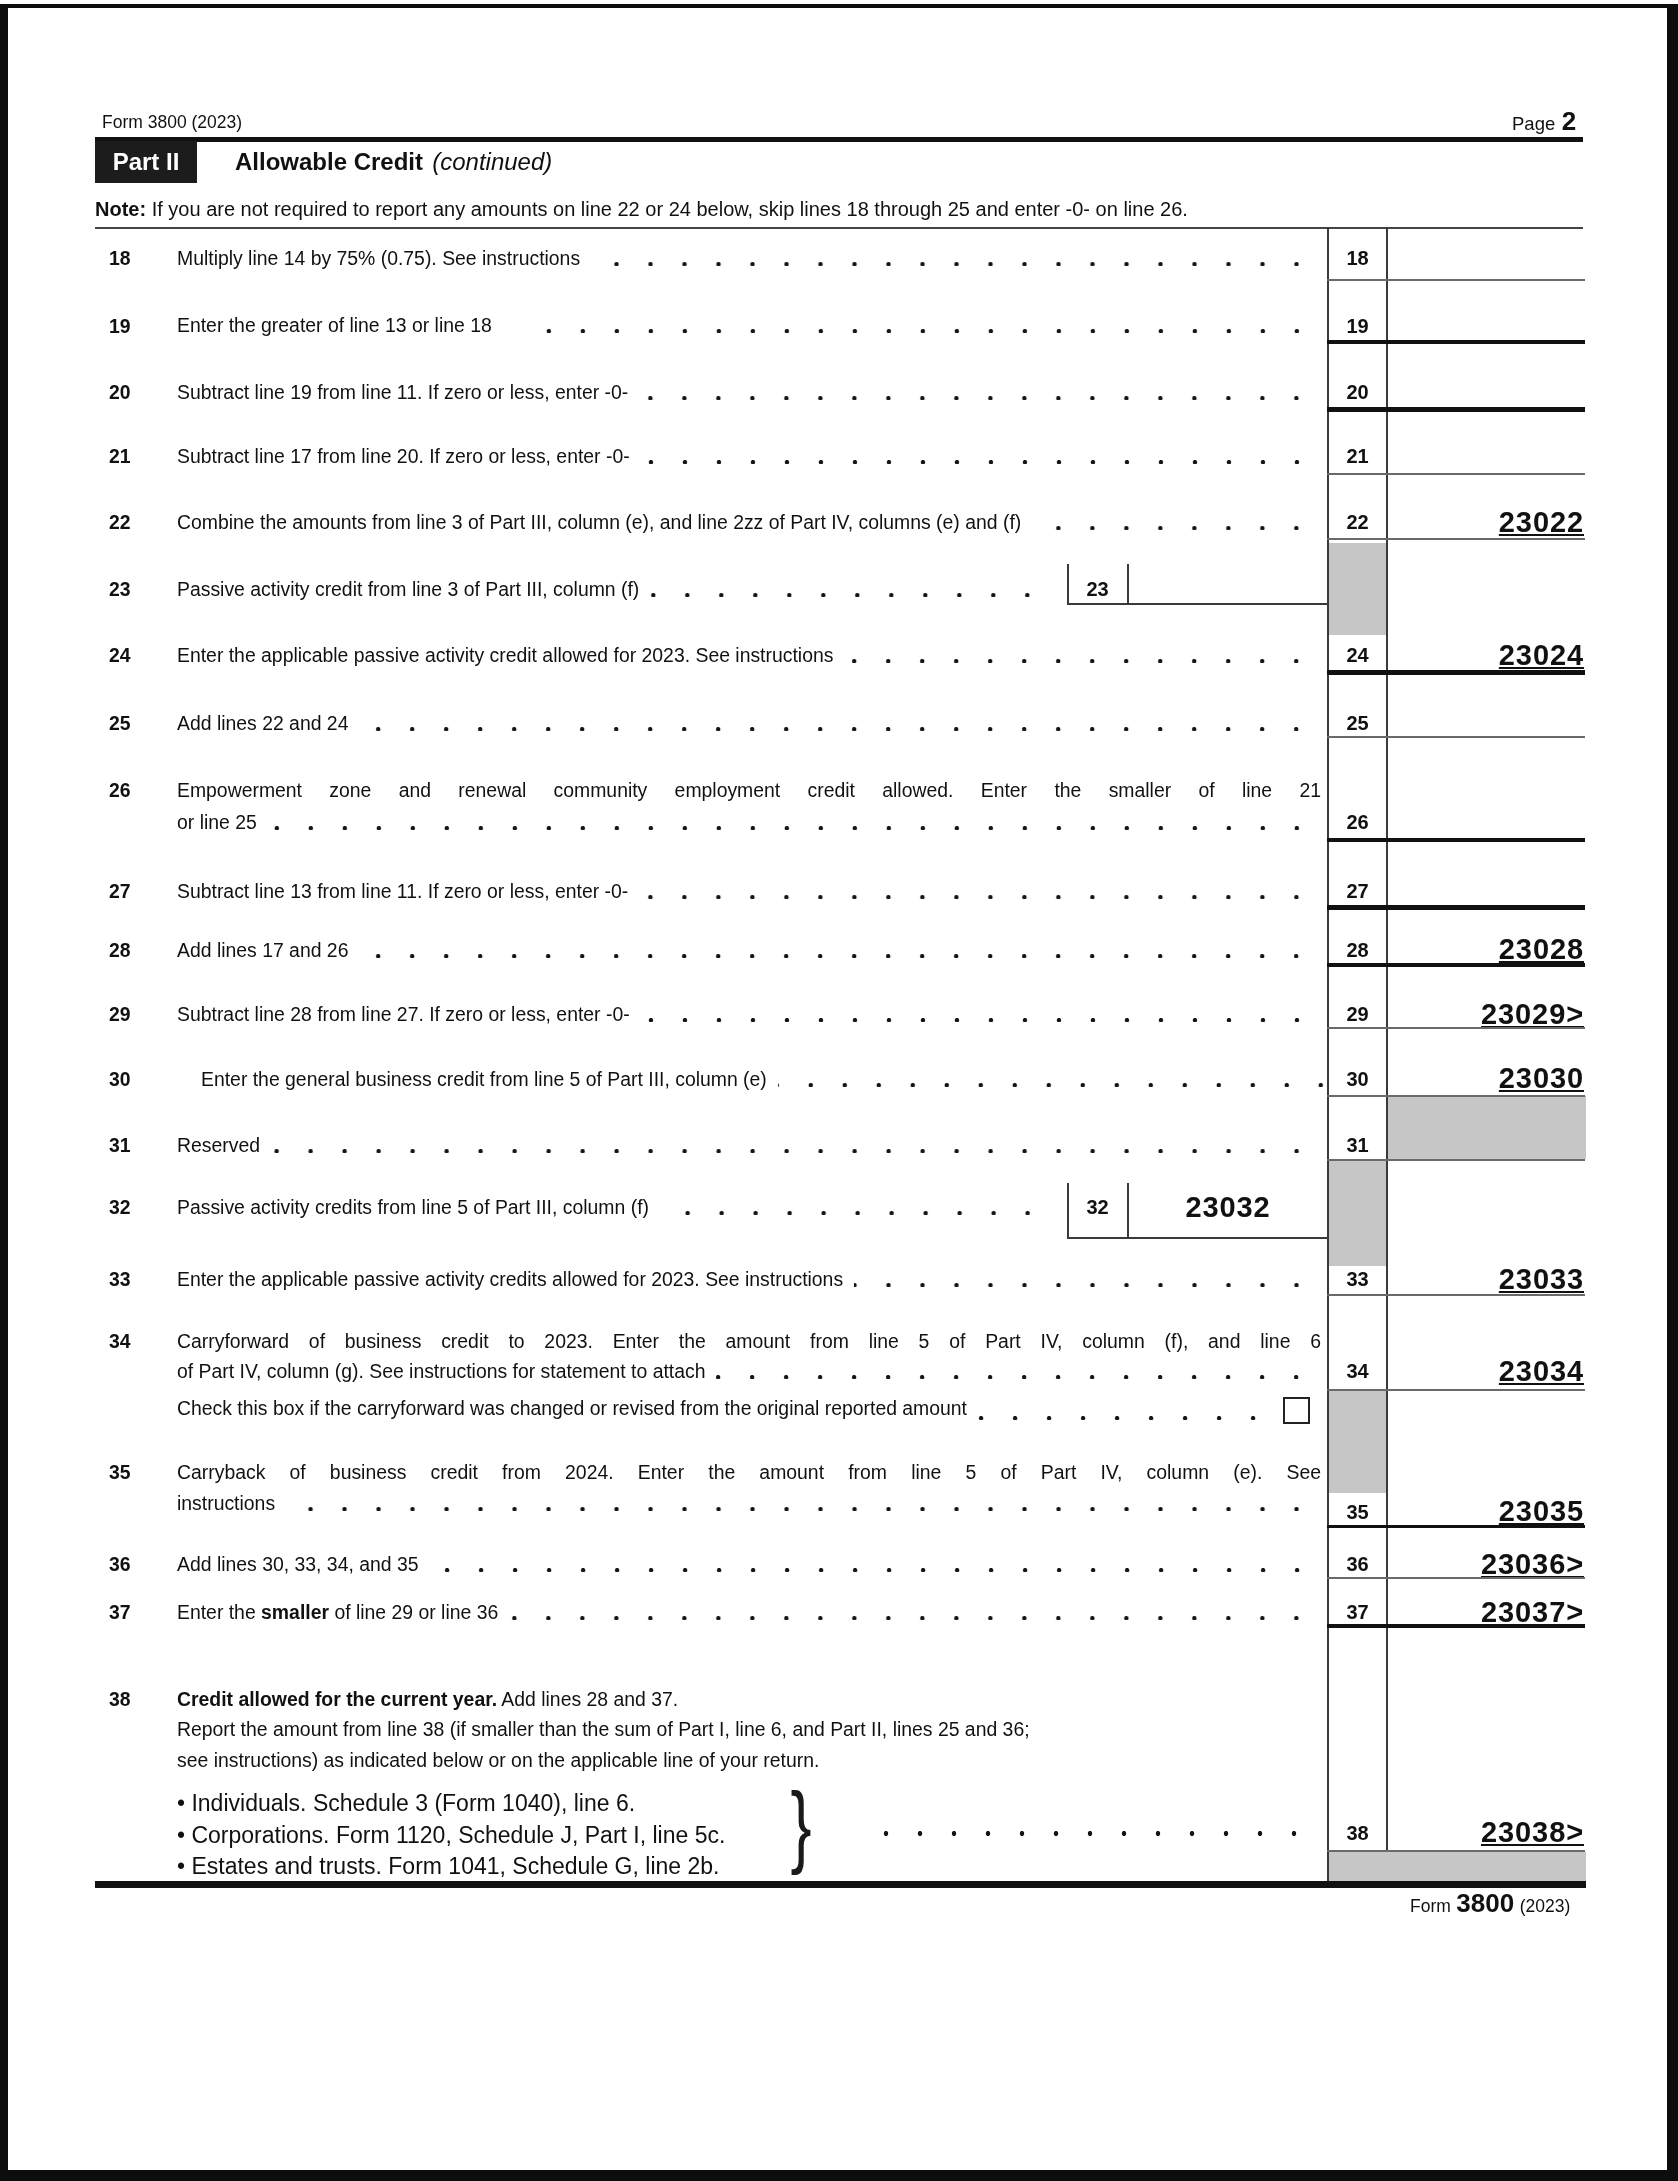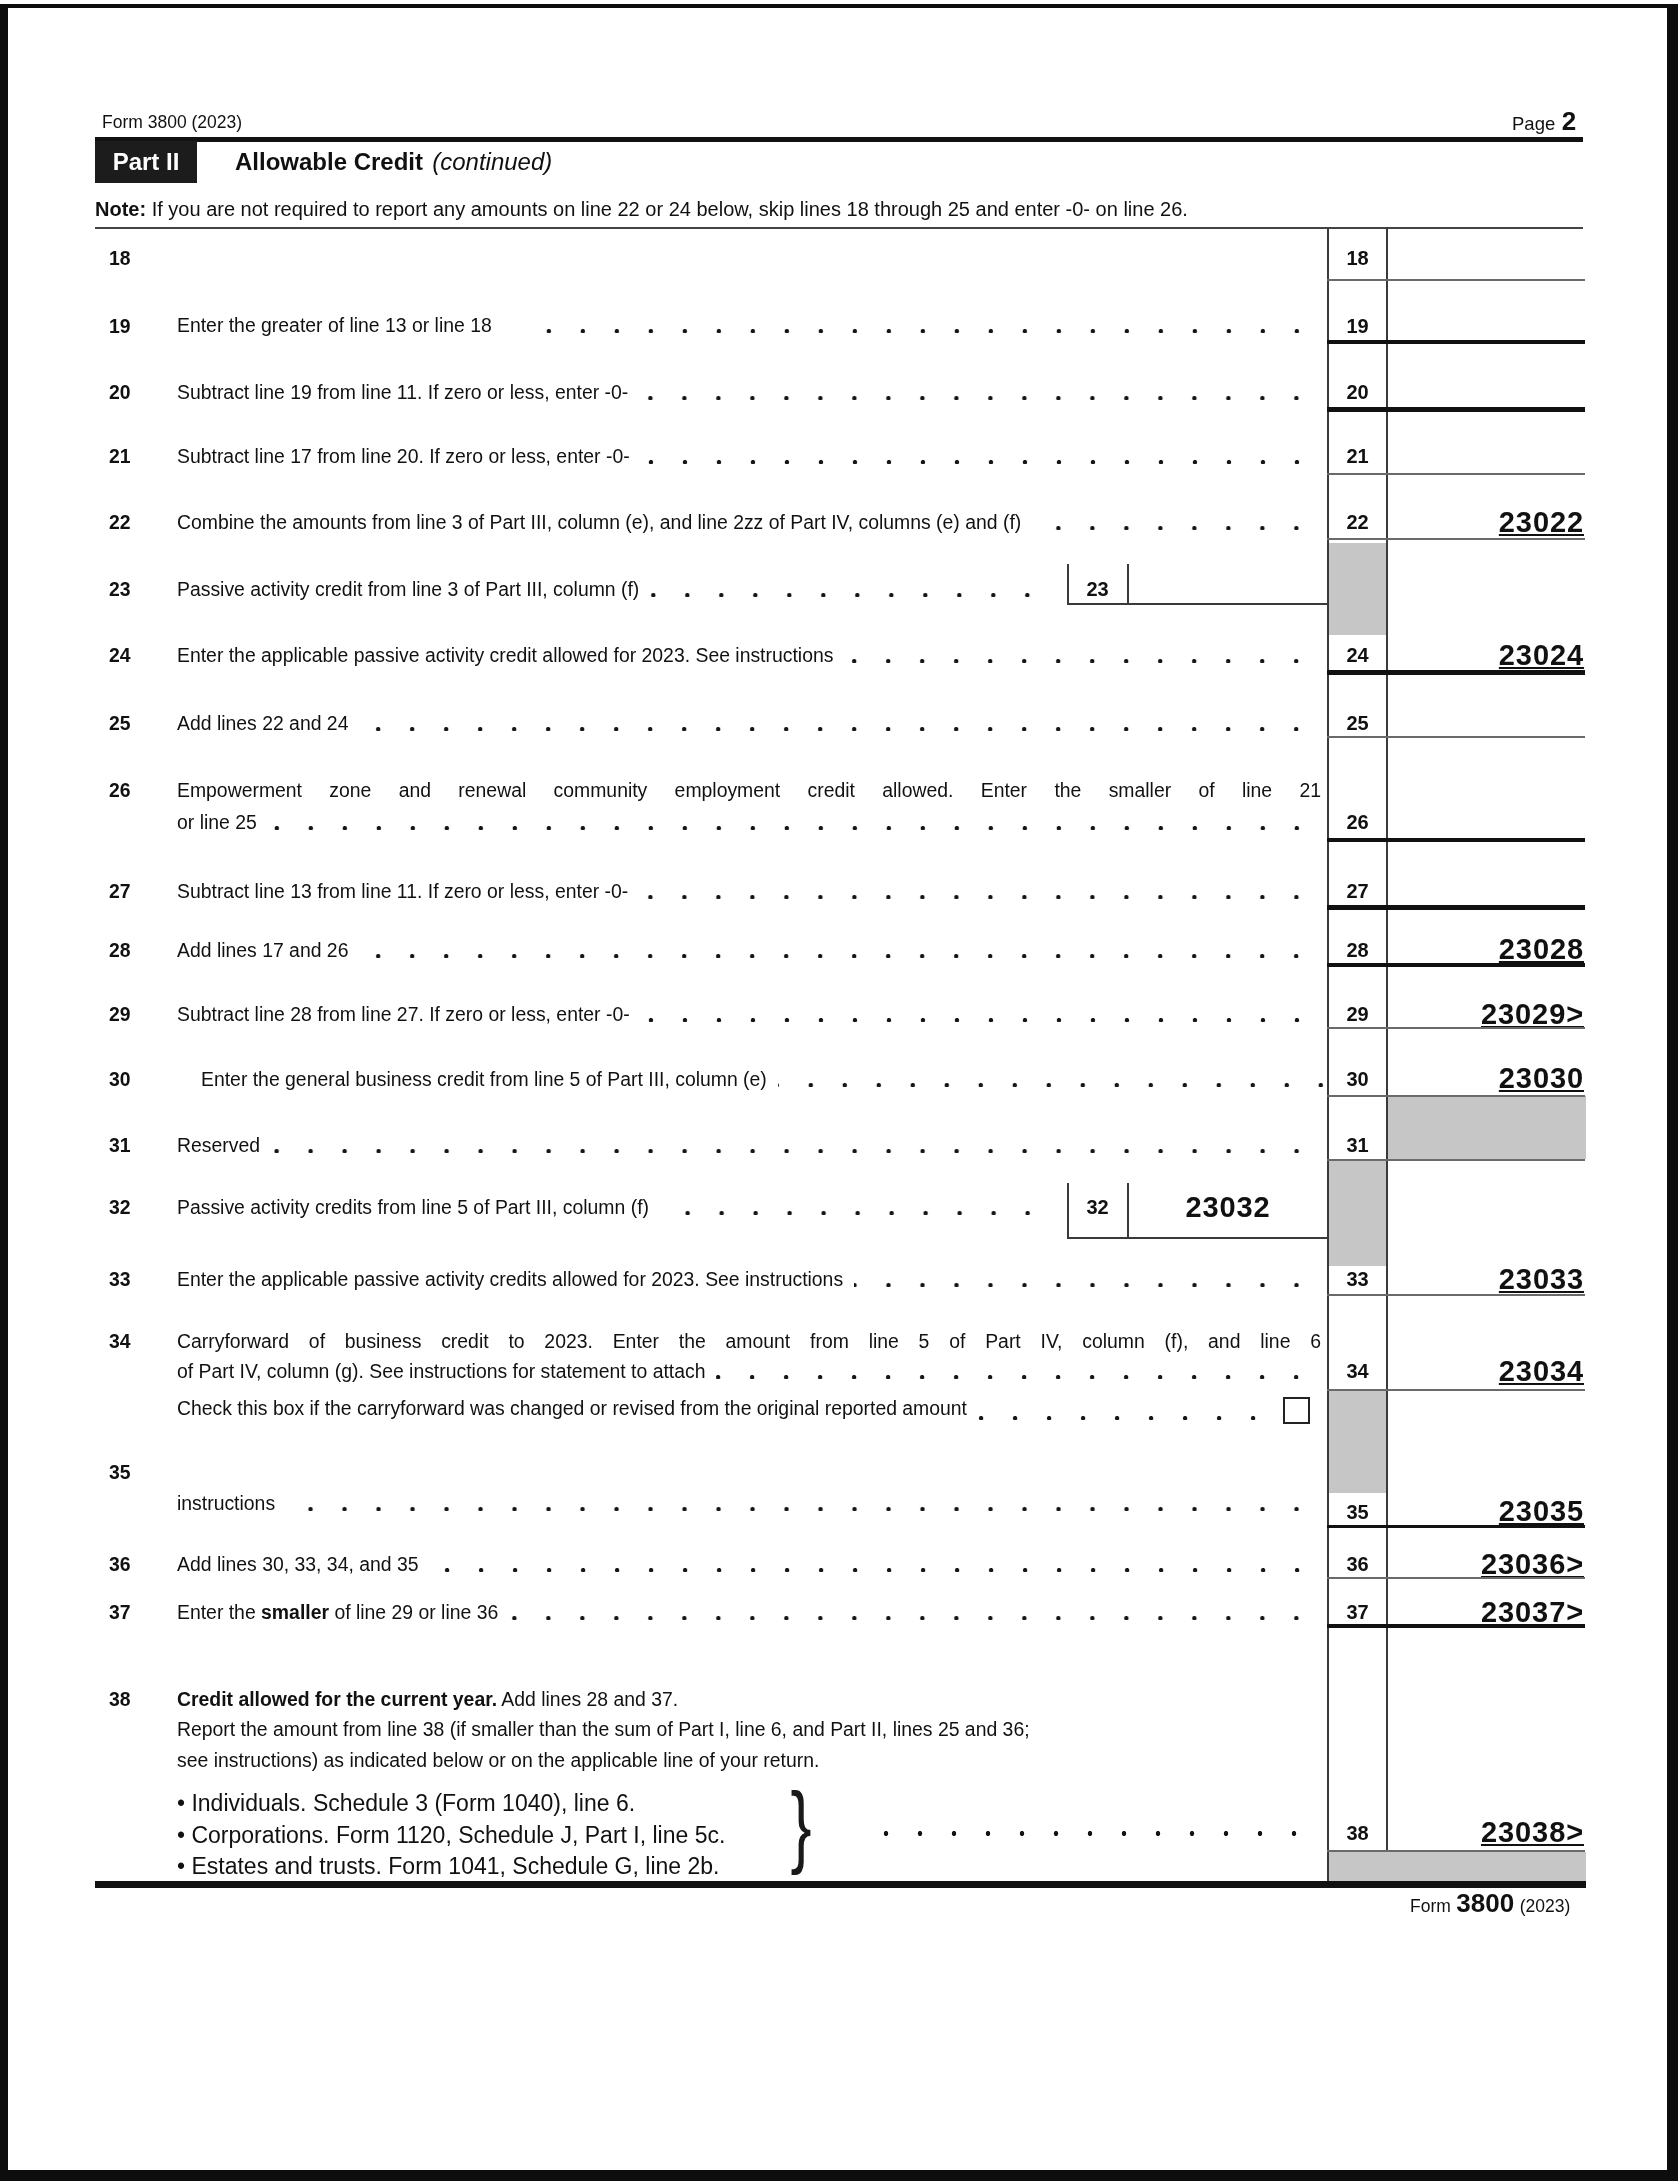--- a/index.html
+++ b/index.html
@@ -78,20 +78,24 @@
   <div class="vline" style="left:1327px;top:227px;height:1656px;"></div>
   <div class="vline" style="left:1386px;top:227px;height:1656px;"></div>
 
   <div class="gray" style="left:1329px;top:543px;width:57px;height:92px;"></div>
   <div class="gray" style="left:1388px;top:1096px;width:198px;height:63px;"></div>
   <div class="gray" style="left:1329px;top:1161px;width:57px;height:105px;"></div>
   <div class="gray" style="left:1329px;top:1391px;width:57px;height:102px;"></div>
   <div class="gray" style="left:1329px;top:1852px;width:257px;height:29px;"></div>
 
   <div class="num" style="top:247px;">18</div>
+  <div class="lbl" style="top:247px;">
+      <span class="t">Multiply line 14 by 75% (0.75). See instructions</span>
+      <span class="leader"></span>
+    </div>
   <div class="boxnum" style="top:247px;">18</div>
   <div class="val" style="top:242px;"></div>
   <div class="hrule" style="top:279px;"></div>
 
   <div class="num" style="top:315px;">19</div>
   <div class="lbl" style="top:314px;gap:16px;">
       <span class="t">Enter the greater of line 13 or line 18</span>
       <span class="leader"></span>
     </div>
   <div class="boxnum" style="top:315px;">19</div>
@@ -237,20 +241,21 @@
   <div class="boxnum" style="top:1360px;">34</div>
   <div class="val" style="top:1355px;">23034</div>
   <div class="hrule" style="top:1389px;"></div>
   <div class="lbl" style="top:1397px;width:1133px;">
     <span class="t">Check this box if the carryforward was changed or revised from the original reported amount</span>
       <span class="leader"></span>
     <span class="checkbox"></span>
   </div>
 
   <div class="num" style="top:1461px;">35</div>
+  <div class="jline" style="top:1461px;">Carryback of business credit from 2024. Enter the amount from line 5 of Part IV, column (e). See</div>
   <div class="lbl" style="top:1492px;">
       <span class="t">instructions</span>
       <span class="leader"></span>
     </div>
   <div class="boxnum" style="top:1501px;">35</div>
   <div class="val" style="top:1495px;">23035</div>
   <div class="hrule k" style="top:1525px;height:2.8px;"></div>
 
   <div class="num" style="top:1553px;">36</div>
   <div class="lbl" style="top:1553px;">

